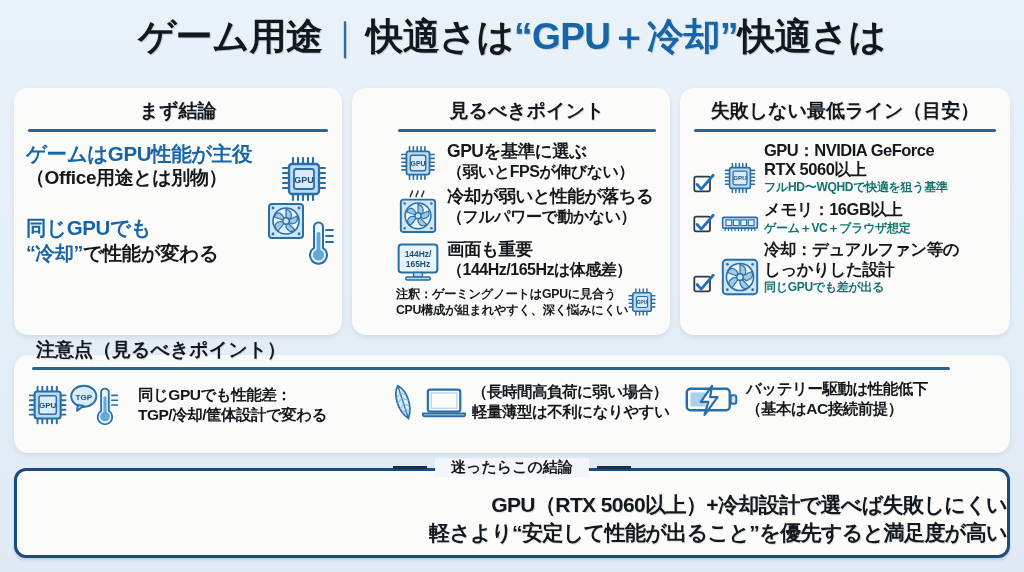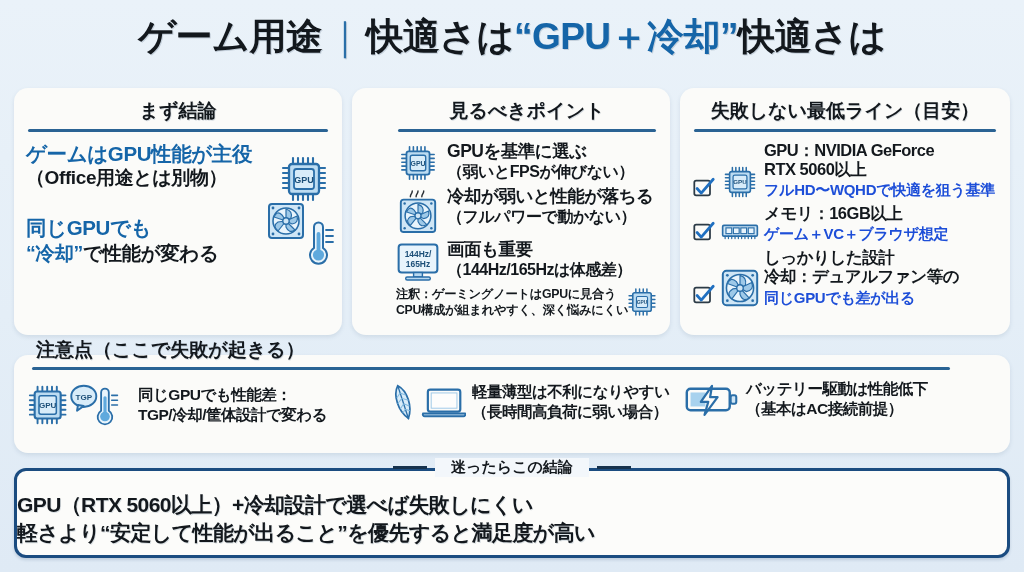--- a/index.html
+++ b/index.html
@@ -62,21 +62,21 @@
   .note{position:relative;margin-top:2px;padding-right:40px;}
   .note div{font-size:12.3px;font-weight:700;color:#13181d;line-height:1.33;letter-spacing:-.3px;white-space:nowrap;}
   .note .noteic{position:absolute;right:0;bottom:0;}
 
   
   .crow{display:flex;align-items:flex-end;gap:5px;margin-bottom:4px;}
   .crow .cb{flex:0 0 auto;padding-top:3px;}
   .crow .ic{flex:0 0 auto;width:38px;display:flex;justify-content:center;padding-top:2px;}
   .crow .tx{flex:1 1 auto;min-width:0;}
   .c-main{font-size:16.5px;font-weight:700;color:#13181d;line-height:1.18;letter-spacing:-.5px;white-space:nowrap;}
-  .c-sub{font-size:15px;font-weight:700;color:#1d4ed8;line-height:1.3;letter-spacing:-.3px;white-space:nowrap;margin-top:1px;}
+  .c-sub{font-size:12px;font-weight:700;color:#0f766e;line-height:1.3;letter-spacing:-.3px;white-space:nowrap;margin-top:1px;}
 
   
   .caution{position:absolute;left:14px;top:355px;width:996px;height:98px;
     background:#fbfbf9;border-radius:14px;box-shadow:0 2px 4px rgba(60,90,120,.13);box-sizing:border-box;}
   .caution-title{position:absolute;left:22px;top:-18px;font-size:19px;font-weight:700;color:#13181d;
     white-space:nowrap;text-shadow:.7px .7px 0 rgba(130,150,170,.3);}
   .caution .rule{position:absolute;left:18px;top:12px;width:918px;height:2.5px;background:#2a6394;margin:0;}
   .citems{position:absolute;left:10px;top:24px;width:976px;display:flex;align-items:flex-start;}
   .citem{display:flex;align-items:center;gap:6px;}
   .citem.i1{width:360px;}
@@ -84,21 +84,21 @@
   .citem.i3{width:300px;}
   .citem .tx div{font-size:15.5px;font-weight:700;color:#13181d;line-height:1.28;letter-spacing:-.5px;white-space:nowrap;}
 
   
   .concl{position:absolute;left:14px;top:468px;width:996px;height:90px;
     background:#fcfcfa;border:3px solid #1b4c80;border-radius:12px;box-sizing:border-box;
     box-shadow:0 2px 3px rgba(40,70,110,.18);}
   .concl-tab{position:absolute;left:0;right:0;top:-13px;display:flex;align-items:center;justify-content:center;gap:8px;}
   .concl-tab .dash{width:34px;height:3px;background:#16324d;}
   .concl-tab .lbl{font-size:15px;font-weight:700;color:#13181d;white-space:nowrap;background:#f3f7fb;padding:0 16px;}
-  .concl-body{position:absolute;left:0;right:0;top:20px;text-align:left;}
+  .concl-body{position:absolute;left:0;right:0;top:20px;text-align:right;}
   .concl-body div{font-size:21px;font-weight:700;color:#13181d;line-height:1.33;letter-spacing:-.6px;white-space:nowrap;
     text-shadow:.8px .8px 0 rgba(130,150,170,.28);}
 
   .icn{display:block;}
 </style>
 </head>
 <body>
 
 <div class="page">
 
@@ -334,30 +334,30 @@
             <circle cx="21" cy="21" r="3.6" fill="#cfe6f6" stroke="#2a6ea8" stroke-width="1.5"></circle>
             <g fill="#2a6ea8">
                 <circle cx="7" cy="7" r="1.5"></circle>
                 <circle cx="35" cy="7" r="1.5"></circle>
                 <circle cx="7" cy="35" r="1.5"></circle>
                 <circle cx="35" cy="35" r="1.5"></circle>
               </g>
           </svg>
         </span>
         <span class="tx">
+          <div class="c-main">冷却：デュアルファン等の</div>
           <div class="c-main">しっかりした設計</div>
-          <div class="c-main">冷却：デュアルファン等の</div>
           <div class="c-sub">同じGPUでも差が出る</div>
         </span>
       </div>
     </div>
   </div>
 
   <div class="caution">
-    <div class="caution-title">注意点（ここで失敗が起きる）</div>
+    <div class="caution-title">注意点（見るべきポイント）</div>
     <div class="rule"></div>
 
     <div class="citems">
 
       <div class="citem i1">
         <span>
           <svg class="icn" width="108" height="52" viewBox="0 0 112 54">
             <g stroke="#2a6ea8" stroke-width="2" fill="none" stroke-linecap="round">
               <path d="M14 13v-5M19 13v-5M24 13v-5M29 13v-5M34 13v-5"></path>
               <path d="M14 41v5M19 41v5M24 41v5M29 41v5M34 41v5"></path>
@@ -393,22 +393,22 @@
               <g stroke="#7fb8de" stroke-width="1">
                   <path d="M20 14 L15 18M20 20 L14 24M20 26 L15 30M20 32 L16 35M20 14 L25 18M20 20 L26 24M20 26 L25 30M20 32 L24 35"></path>
                 </g>
             </g>
             <rect x="46" y="11" width="34" height="23" rx="2.5" fill="#fbfbf9" stroke="#2a6ea8" stroke-width="2.3"></rect>
             <rect x="49.5" y="14.5" width="27" height="16" fill="#fdfdfc" stroke="#9ec9e8" stroke-width="1"></rect>
             <path d="M41 36 h44 a2 2 0 0 1 -2 3 h-40 a2 2 0 0 1 -2 -3 z" fill="#cfe6f6" stroke="#2a6ea8" stroke-width="2"></path>
           </svg>
         </span>
         <span class="tx">
+          <div>（長時間高負荷に弱い場合）</div>
           <div>軽量薄型は不利になりやすい</div>
-          <div>（長時間高負荷に弱い場合）</div>
         </span>
       </div>
 
       <div class="citem i3">
         <span>
           <svg class="icn" width="56" height="38" viewBox="0 0 60 40">
             <rect x="3" y="9" width="46" height="23" rx="4" fill="#fbfbf9" stroke="#2a6ea8" stroke-width="2.6"></rect>
             <rect x="50" y="16" width="6" height="9" rx="2" fill="#cfe6f6" stroke="#2a6ea8" stroke-width="2.2"></rect>
             <path d="M7 13 h16 v15 h-16 z" fill="#a8d2ee"></path>
             <path d="M30 6 L18 23 H26 L22 37 L36 18 H28 Z" fill="#fbfbf9" stroke="#2a6ea8" stroke-width="2.4" stroke-linejoin="round"></path>

